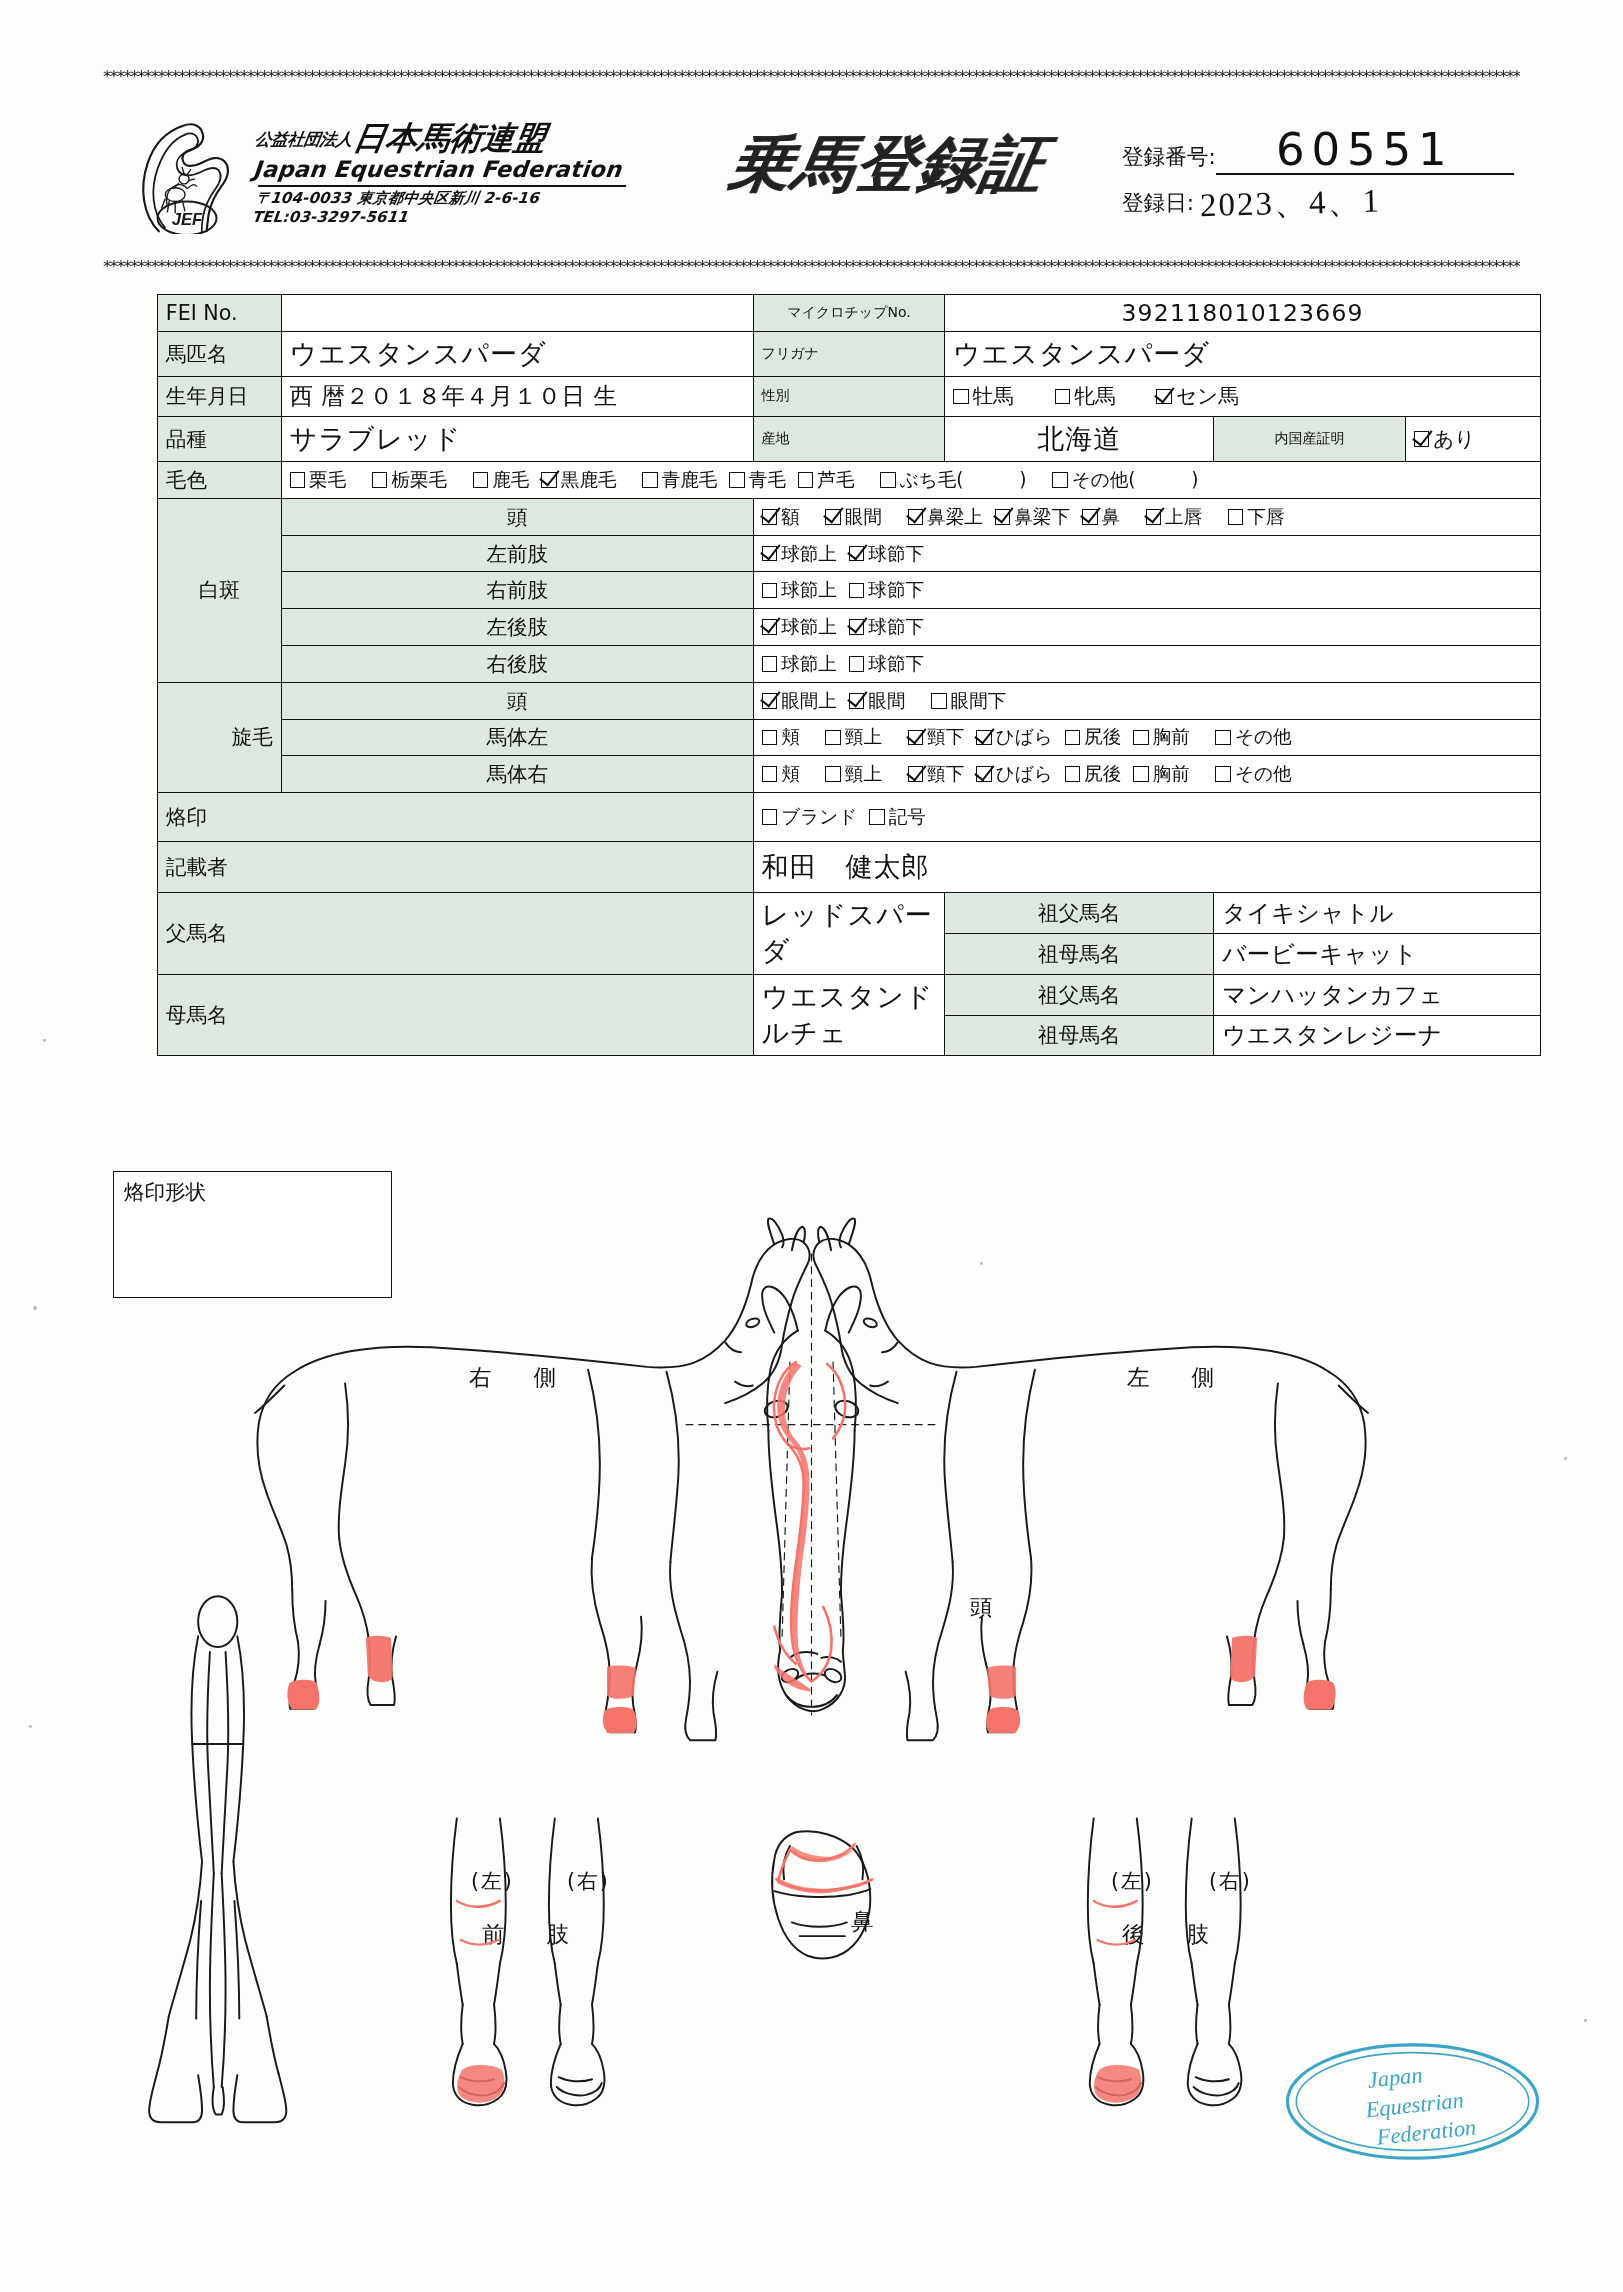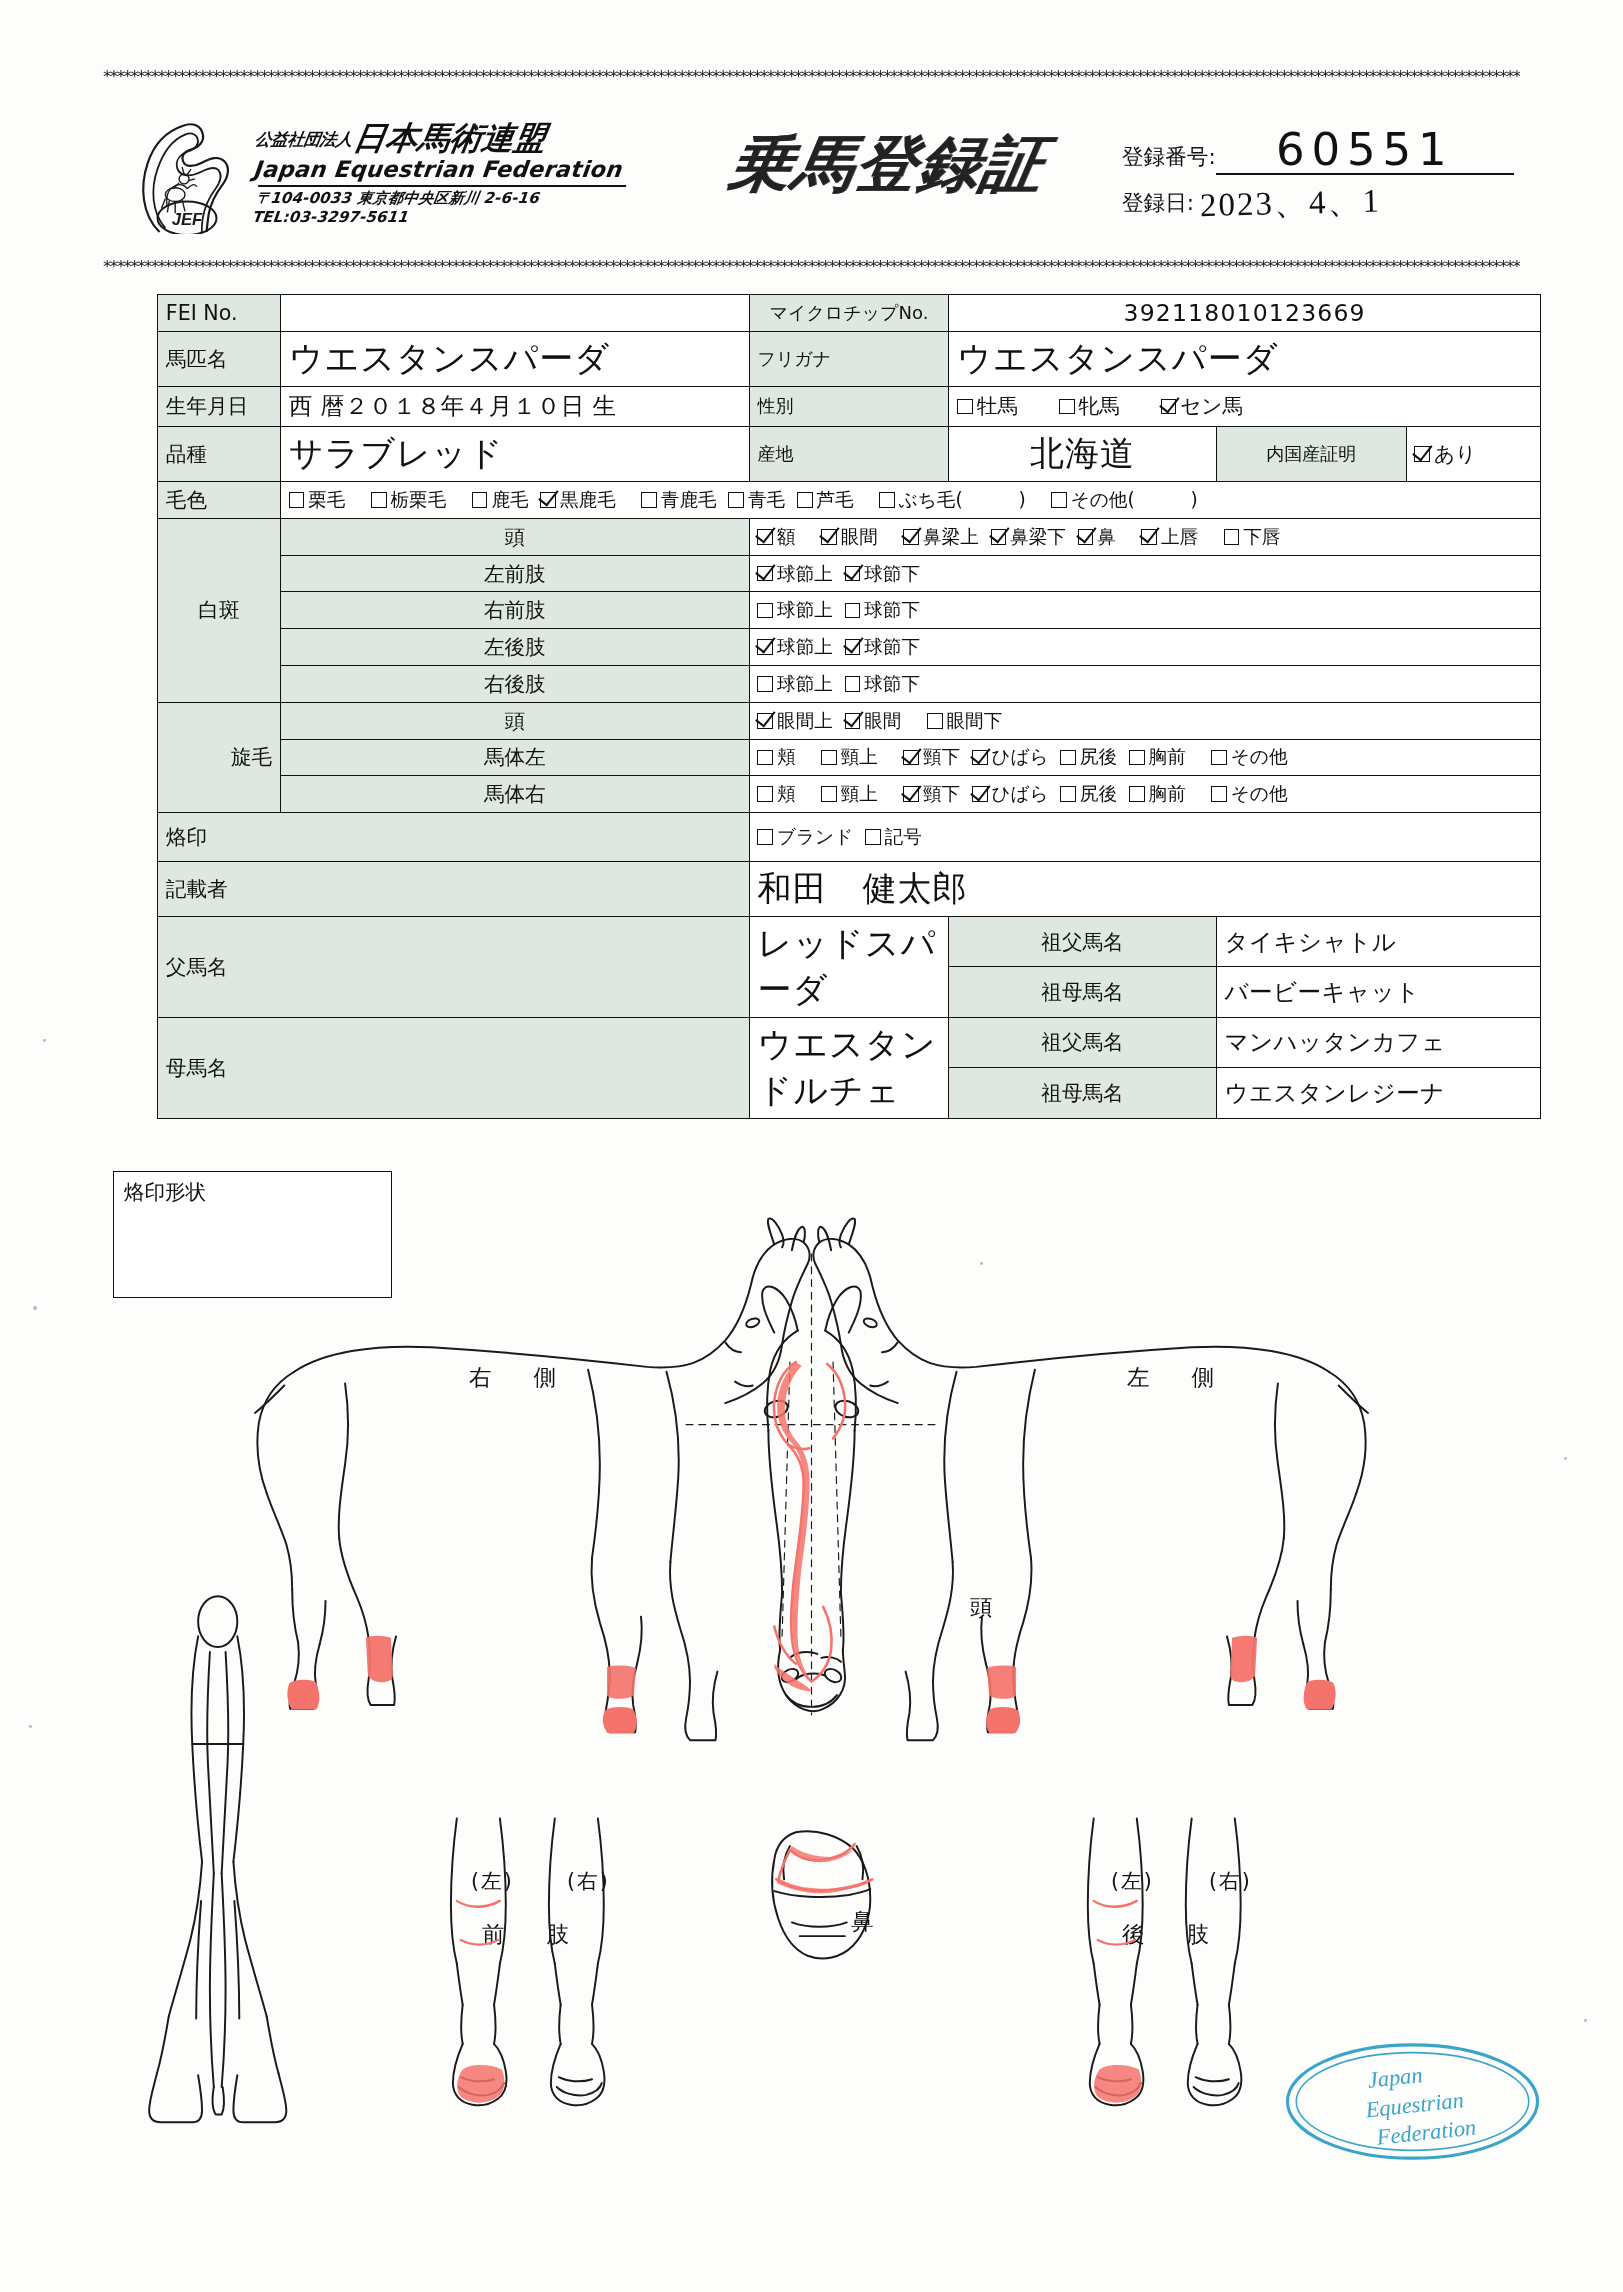--- a/index.html
+++ b/index.html
@@ -82,23 +82,23 @@
     padding:3.9px 7.8px;
     height:35px;
     vertical-align:middle;
     background:#fff;
   }
   .maintable td.hdr {
     background:#dfe8e0;
     white-space:nowrap;
     font-size:20.6px;
   }
-  .maintable td.hdr.small { font-size:18px; }
+  .maintable td.hdr.small { font-size:14px; }
   .maintable td.ctr { text-align:center; }
-  .big { font-size:34px; letter-spacing:1px; }
+  .big { font-size:27px; letter-spacing:1px; }
   .mid { font-size:23.5px; letter-spacing:0.5px; }
   .chips { font-size:23.5px; letter-spacing:1.2px; }
   .sub { font-size:18.6px; }
 
   .cbgroup { display:flex; align-items:center; flex-wrap:nowrap; }
   .cb { display:inline-flex; align-items:center; white-space:nowrap; }
   .cb .box {
     display:inline-block; width:15.7px; height:15.7px;
     border:1.6px solid #111; margin-right:3.9px;
     position:relative; flex:none;

